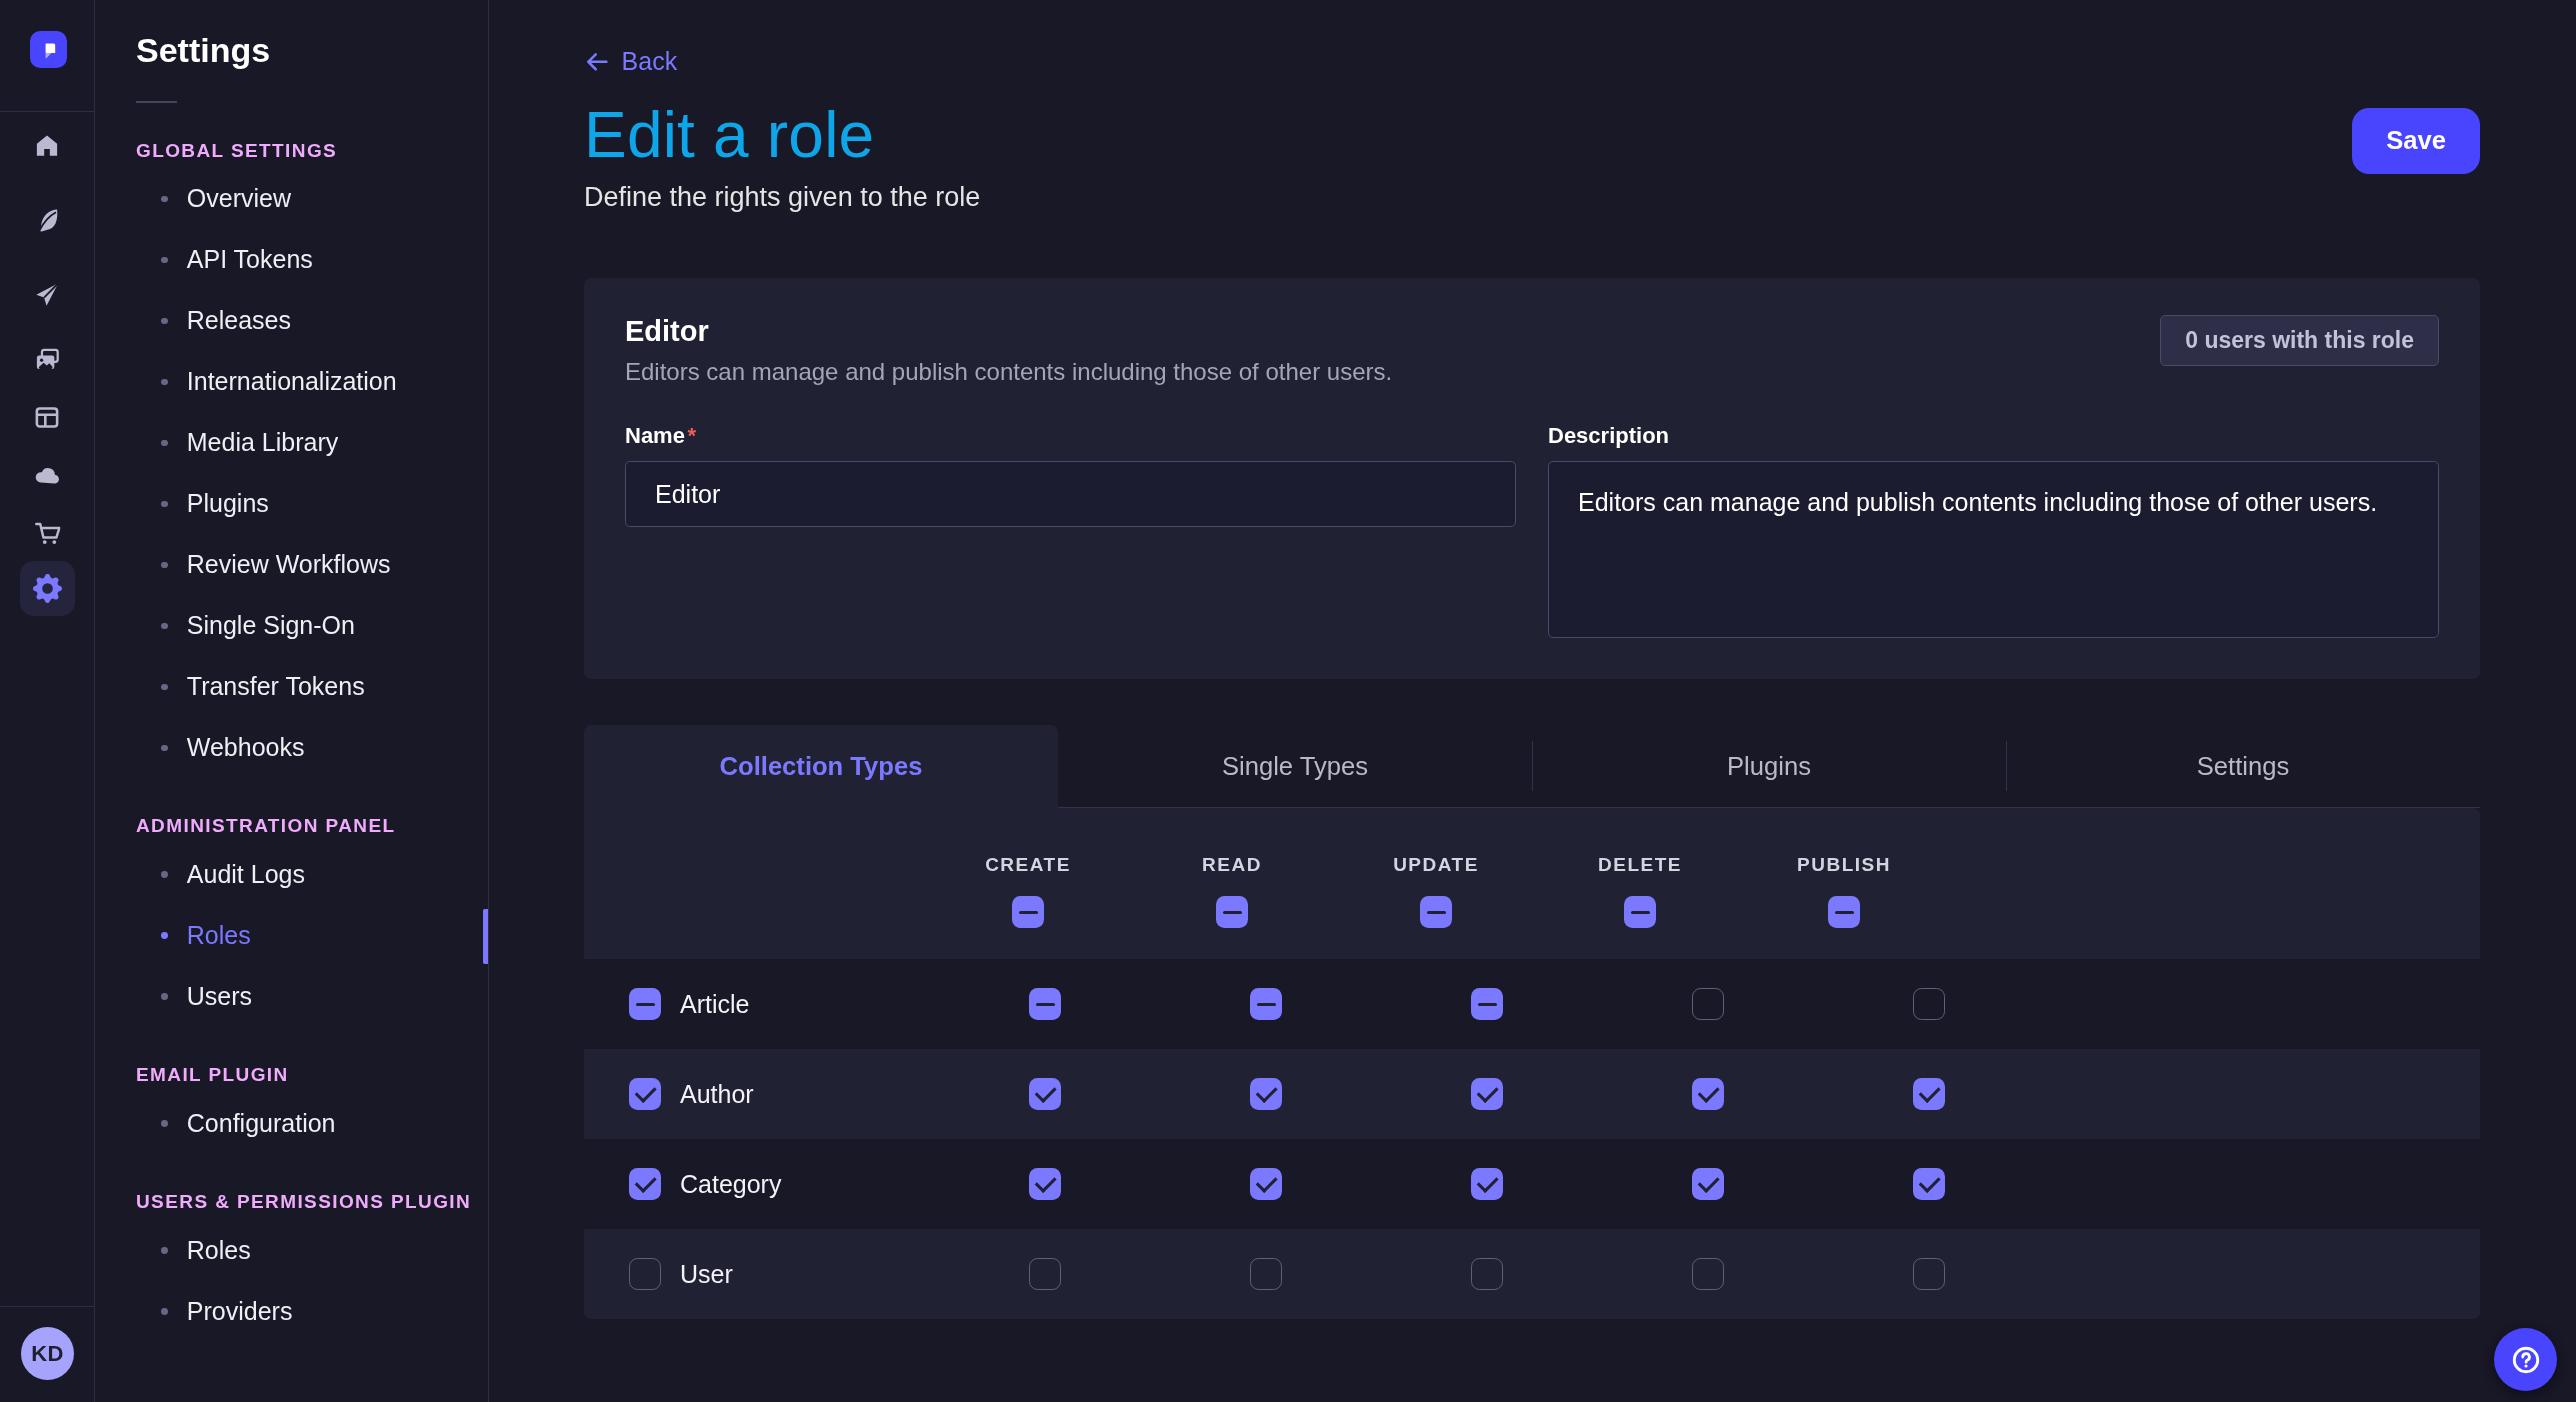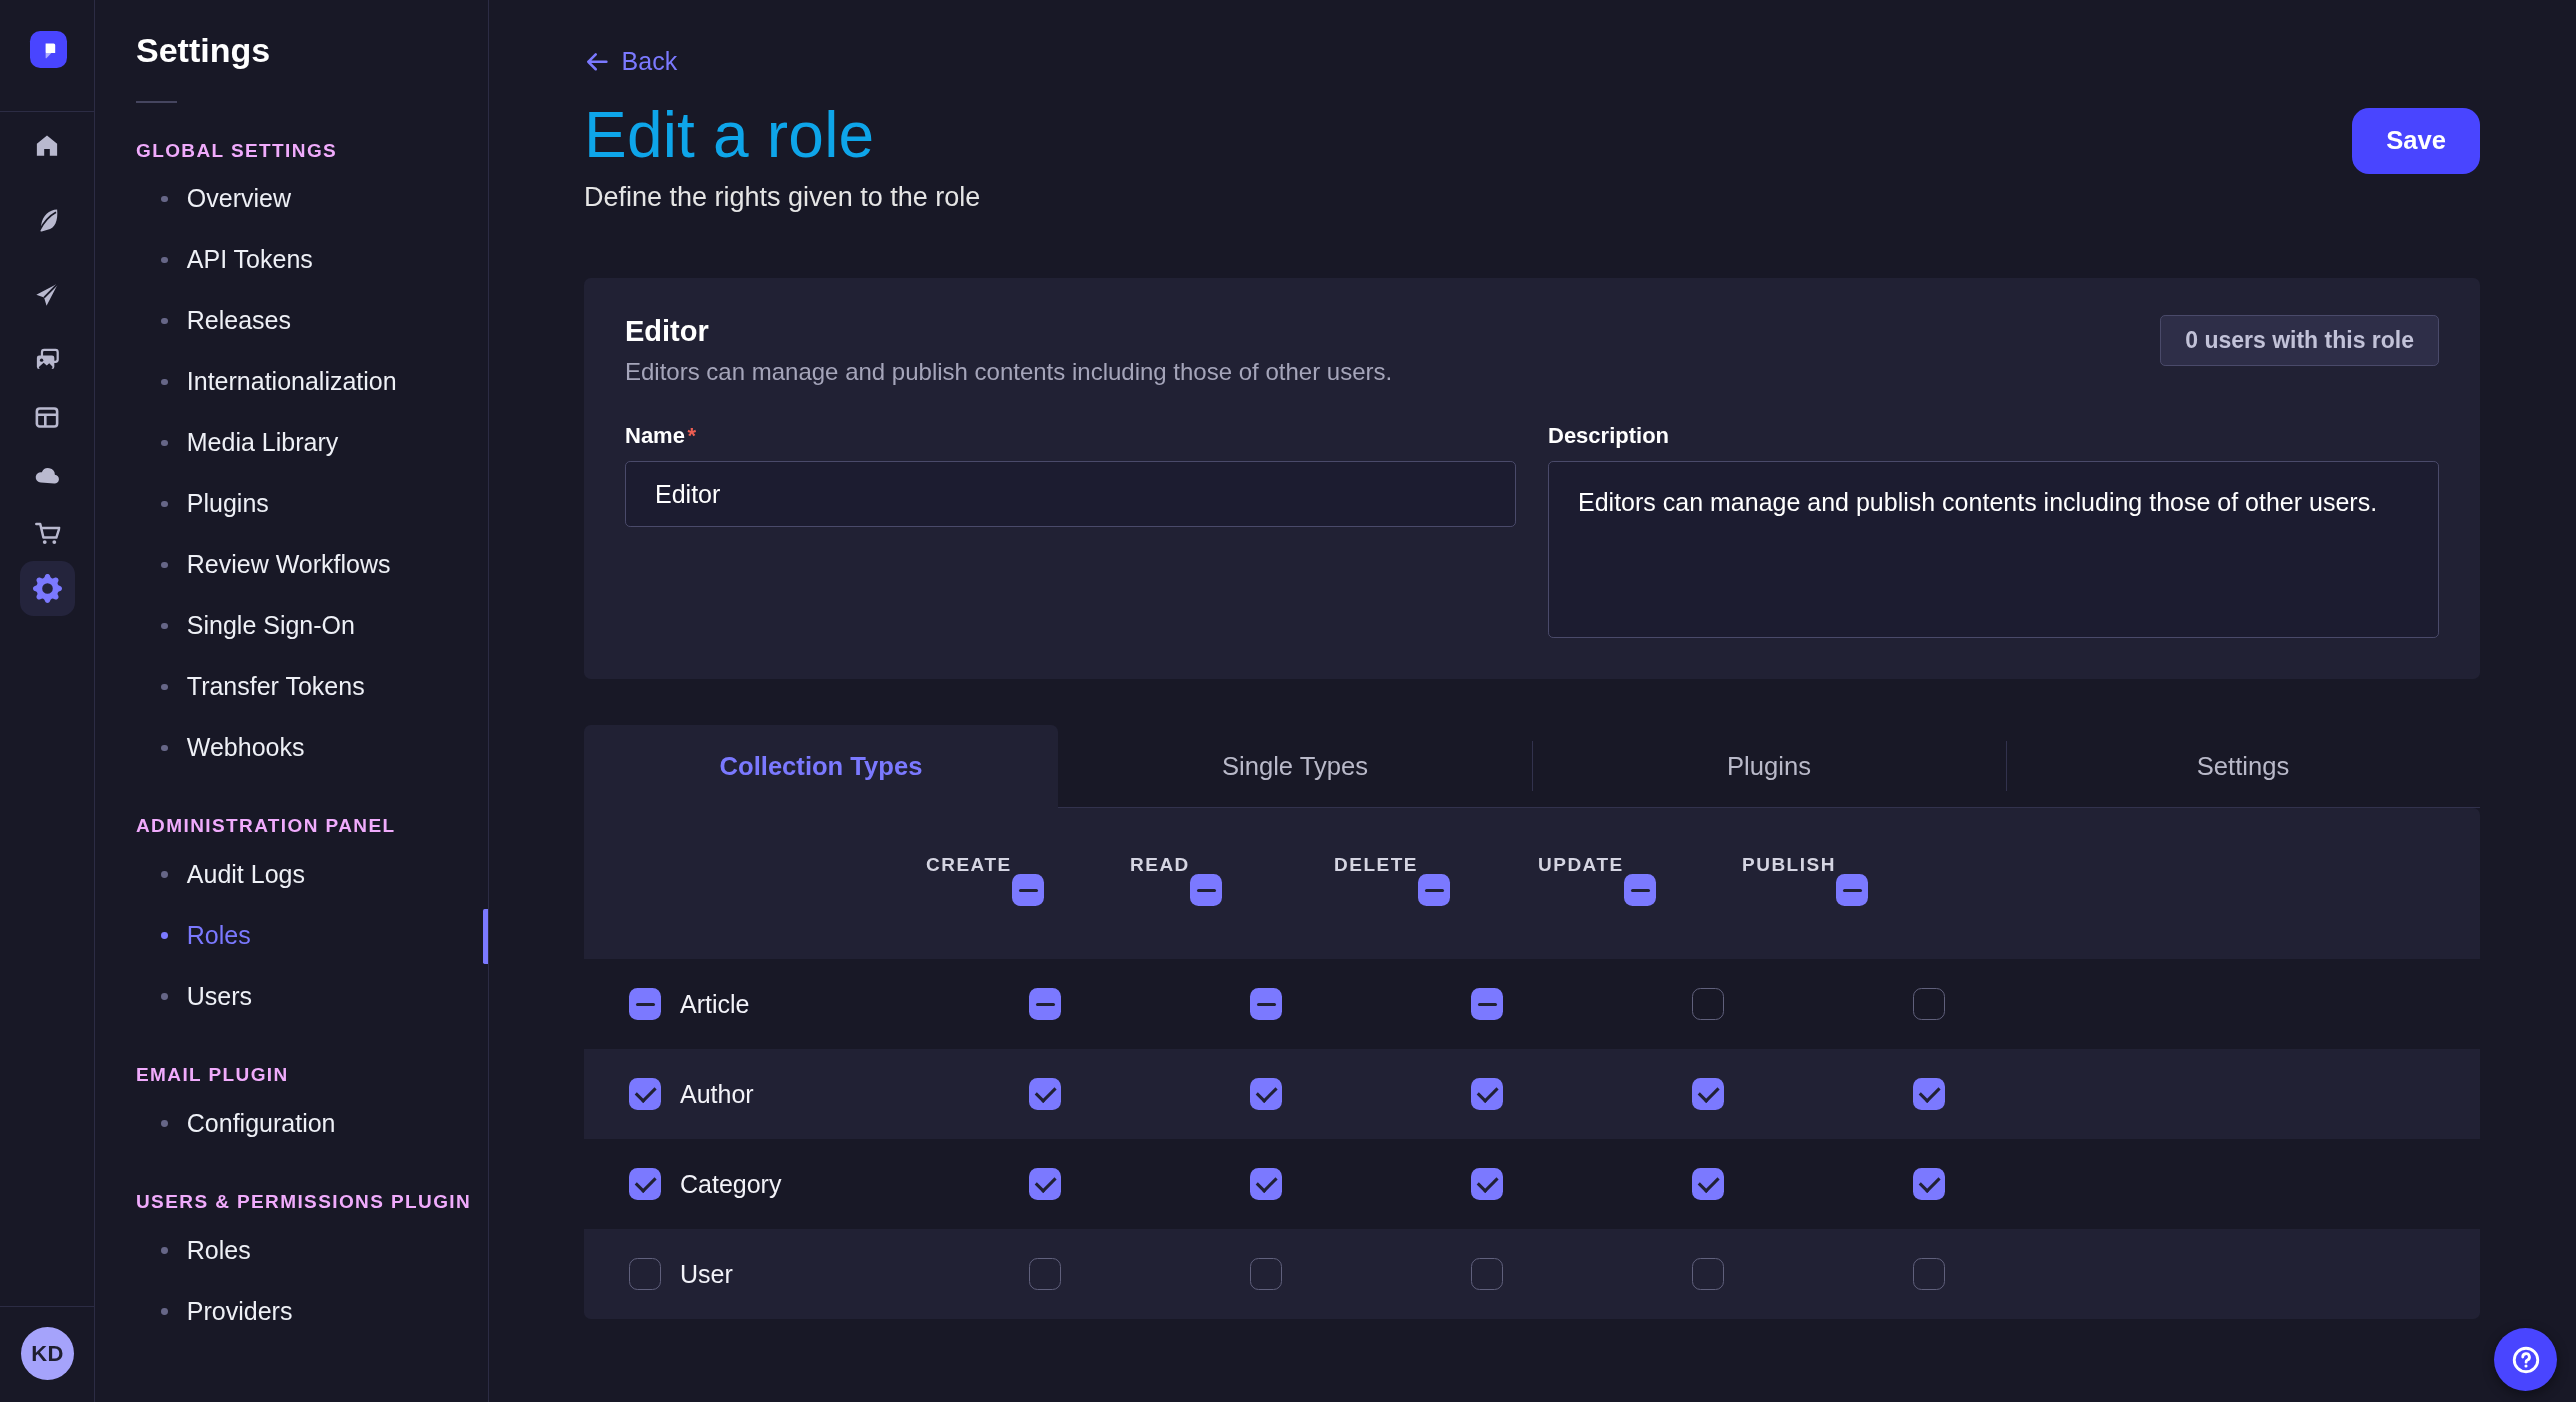--- a/index.html
+++ b/index.html
@@ -57,21 +57,21 @@
 
   
   .perms{margin-top:46px;}
   .tabs{display:flex;height:83px;}
   .tab{flex:1;position:relative;display:flex;align-items:center;justify-content:center;font-size:25.6px;color:#b9b9c9;border-bottom:0.9px solid #32324d;cursor:pointer;}
   .tab.active{background:#212134;border-radius:6.8px 6.8px 0 0;border-bottom-color:transparent;color:#7b79ff;font-weight:600;}
   .tab.sep::before{content:"";position:absolute;left:0;top:16px;bottom:16px;width:0.9px;background:#32324d;}
   .panel{background:#212134;border-radius:0 6.8px 6.8px 6.8px;overflow:hidden;}
   .pgrid{display:grid;grid-template-columns:342px 204px 204px 204px 204px 204px 1fr;}
   .phead{height:151px;}
-  .phead .col{display:flex;flex-direction:row;justify-content:flex-start;padding-top:46px;}
+  .phead .col{display:flex;flex-direction:column;align-items:center;justify-content:flex-start;padding-top:46px;}
   .col-label{font-size:19px;font-weight:bold;letter-spacing:1.5px;color:#d5d5e2;}
   .phead .cb{margin-top:20.4px;}
   .prow{height:90px;gap:17px;}
   .prow:nth-child(even){background:#181826;}
   .name-cell{display:flex;align-items:center;padding-left:45px;gap:19px;}
   .row-label{font-size:25px;color:#f2f2f8;}
   .cell{display:flex;align-items:center;justify-content:center;}
 
   
   .cb{width:32px;height:32px;border-radius:8.5px;position:relative;flex:0 0 32px;cursor:pointer;}
@@ -284,25 +284,25 @@
             <div></div>
             <div class="col">
               <span class="col-label">CREATE</span>
               <span class="cb indeterminate"></span>
             </div>
             <div class="col">
               <span class="col-label">READ</span>
               <span class="cb indeterminate"></span>
             </div>
             <div class="col">
-              <span class="col-label">DELETE</span>
+              <span class="col-label">UPDATE</span>
               <span class="cb indeterminate"></span>
             </div>
             <div class="col">
-              <span class="col-label">UPDATE</span>
+              <span class="col-label">DELETE</span>
               <span class="cb indeterminate"></span>
             </div>
             <div class="col">
               <span class="col-label">PUBLISH</span>
               <span class="cb indeterminate"></span>
             </div>
             <div></div>
           </div>
 
           <div class="pgrid prow">

